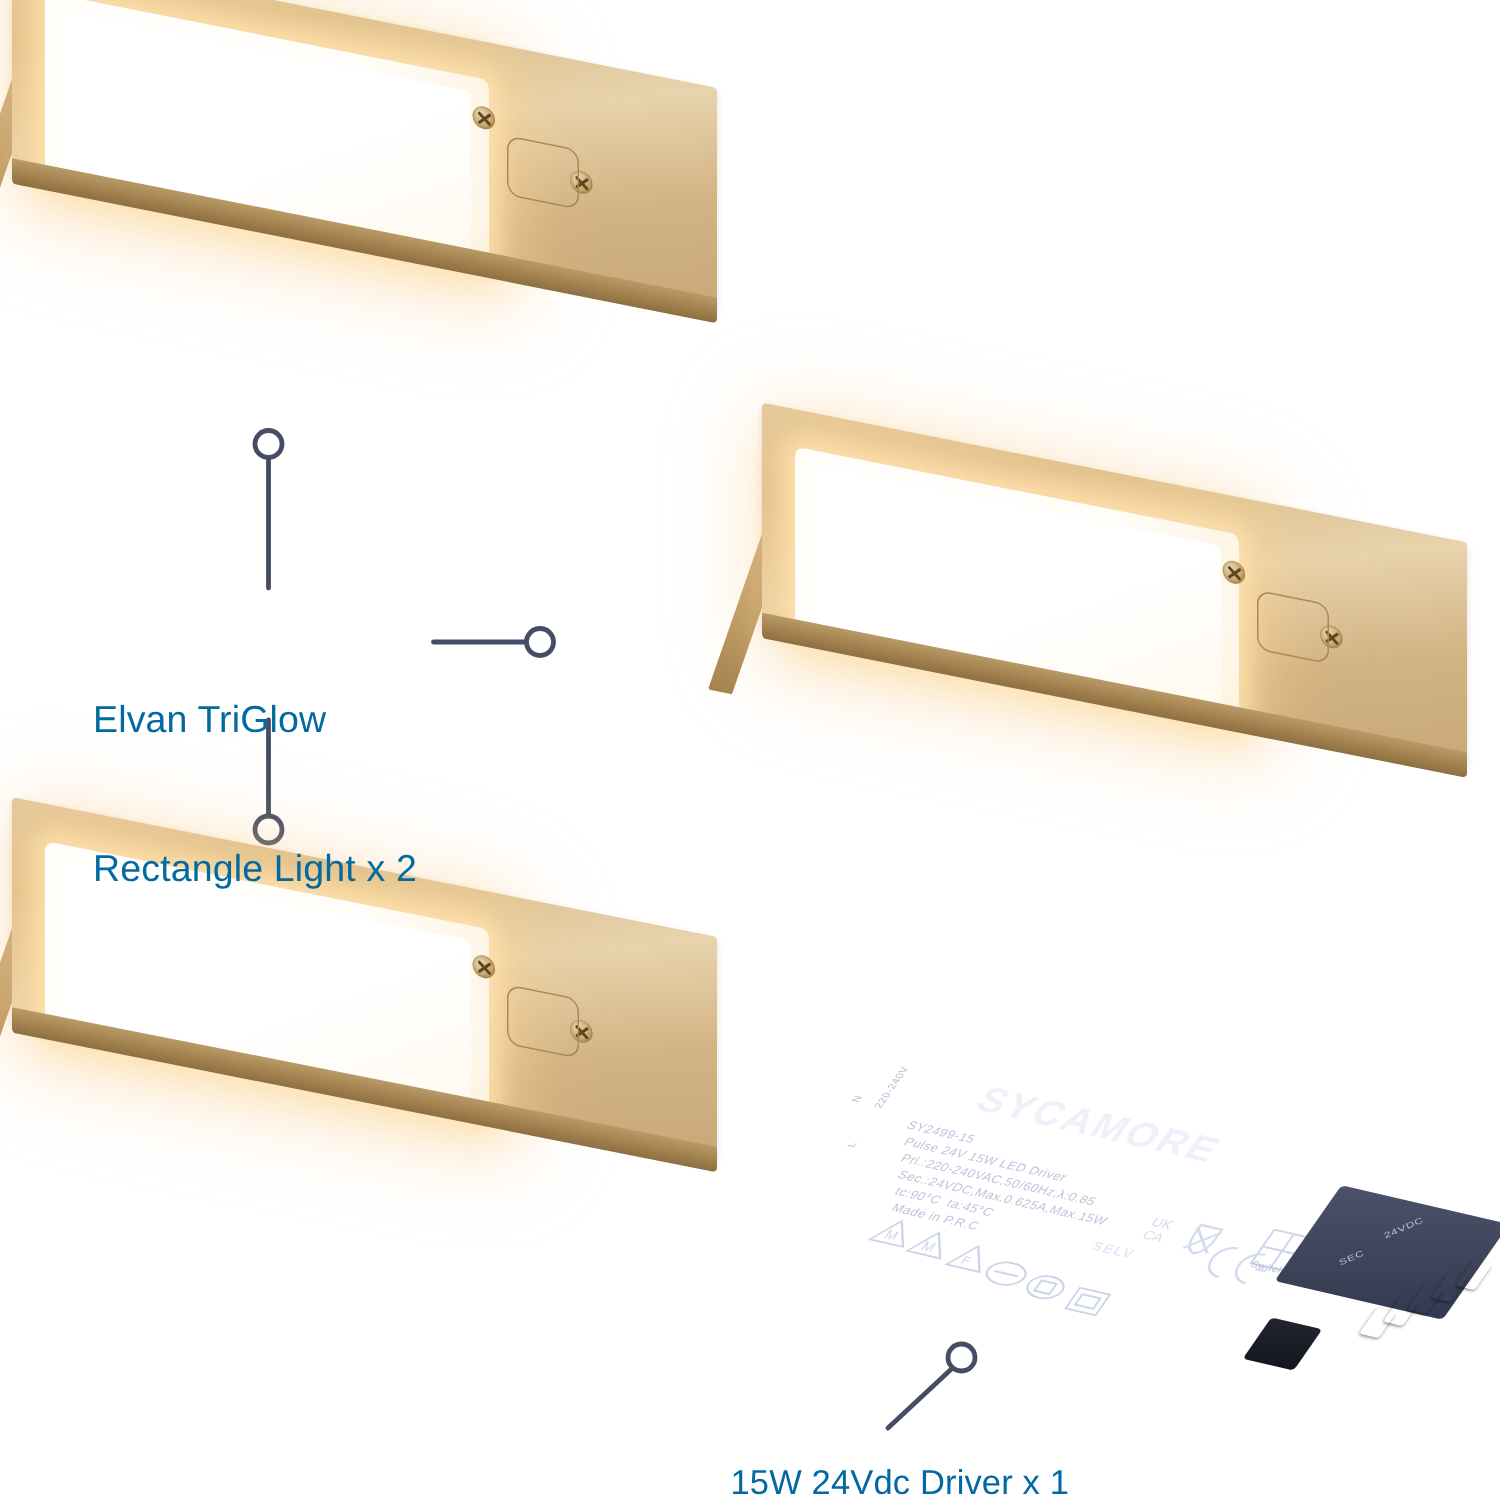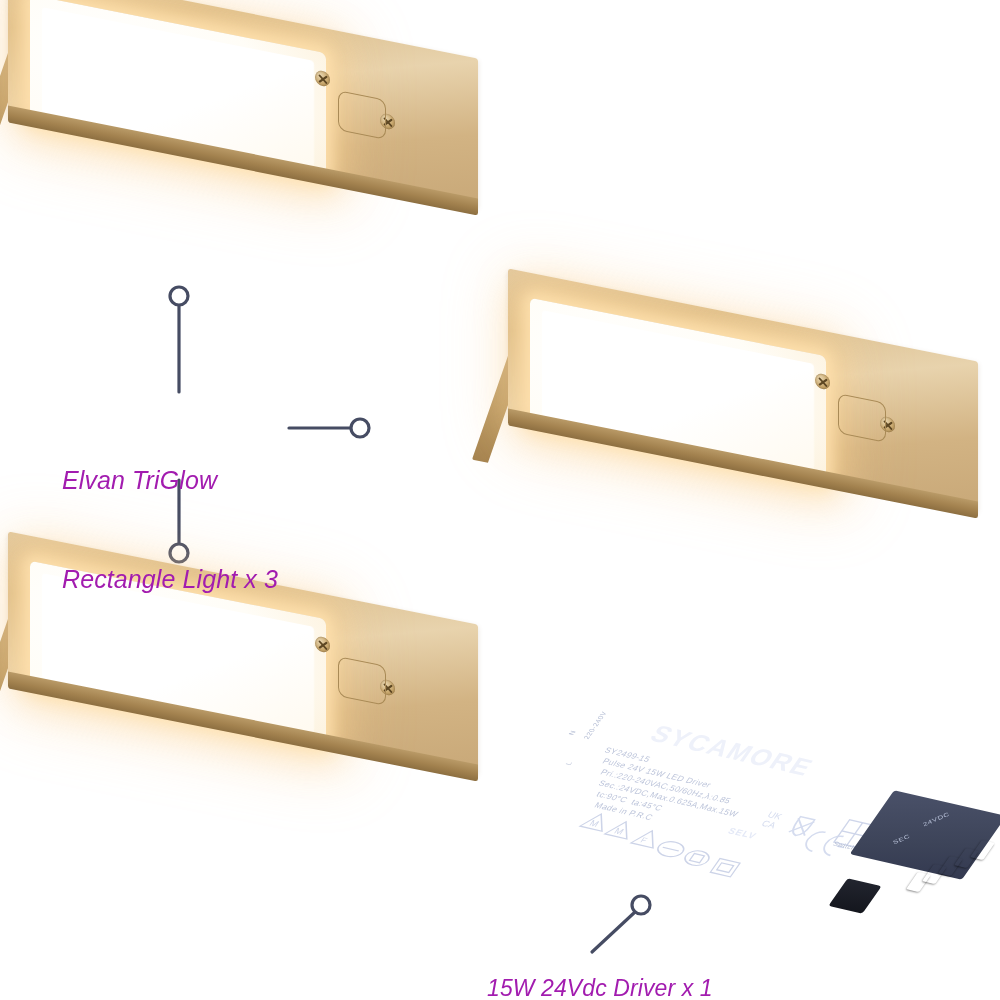--- a/index.html
+++ b/index.html
@@ -6,26 +6,25 @@
   body{
     width:1000px;height:1000px;background:#ffffff;
     font-family:"Liberation Sans", sans-serif;
     overflow:hidden;position:relative;
   }
   .stage{position:absolute;inset:0;}
   .abs{position:absolute;}
 
   
   .callout-text{
-    color:#a21caf;
+    color:#0369a1;
     font-size:25px;
     line-height:33px;
     letter-spacing:.1px;
     white-space:pre;
-    font-style:italic;
   }
   #label-lights{left:62px;top:398px;}
   #label-driver{left:487px;top:972px;font-size:23px;}
 
   
   svg.leaders{position:absolute;left:0;top:0;width:1000px;height:1000px;pointer-events:none;}
 
   
   .fixture{position:absolute;transform-origin:0 0;}
   .fx-wrap{position:relative;width:470px;height:150px;}
@@ -267,18 +266,18 @@
     <div class="pin" style="left:408px;top:174px;"></div>
     <div class="pin" style="left:424px;top:166px;"></div>
     <div class="pin" style="left:440px;top:158px;"></div>
     <div class="pin" style="left:456px;top:150px;"></div>
 
     <div class="inconn" style="left:318px;top:190px;"></div>
   </div>
 
   <div id="label-lights" class="abs callout-text">
     <div>Elvan TriGlow</div>
-    <div>Rectangle Light x 3</div>
+    <div>Rectangle Light x 2</div>
   </div>
 
   <div id="label-driver" class="abs callout-text">15W 24Vdc Driver x 1</div>
 
 </div>
 
 </body></html>

